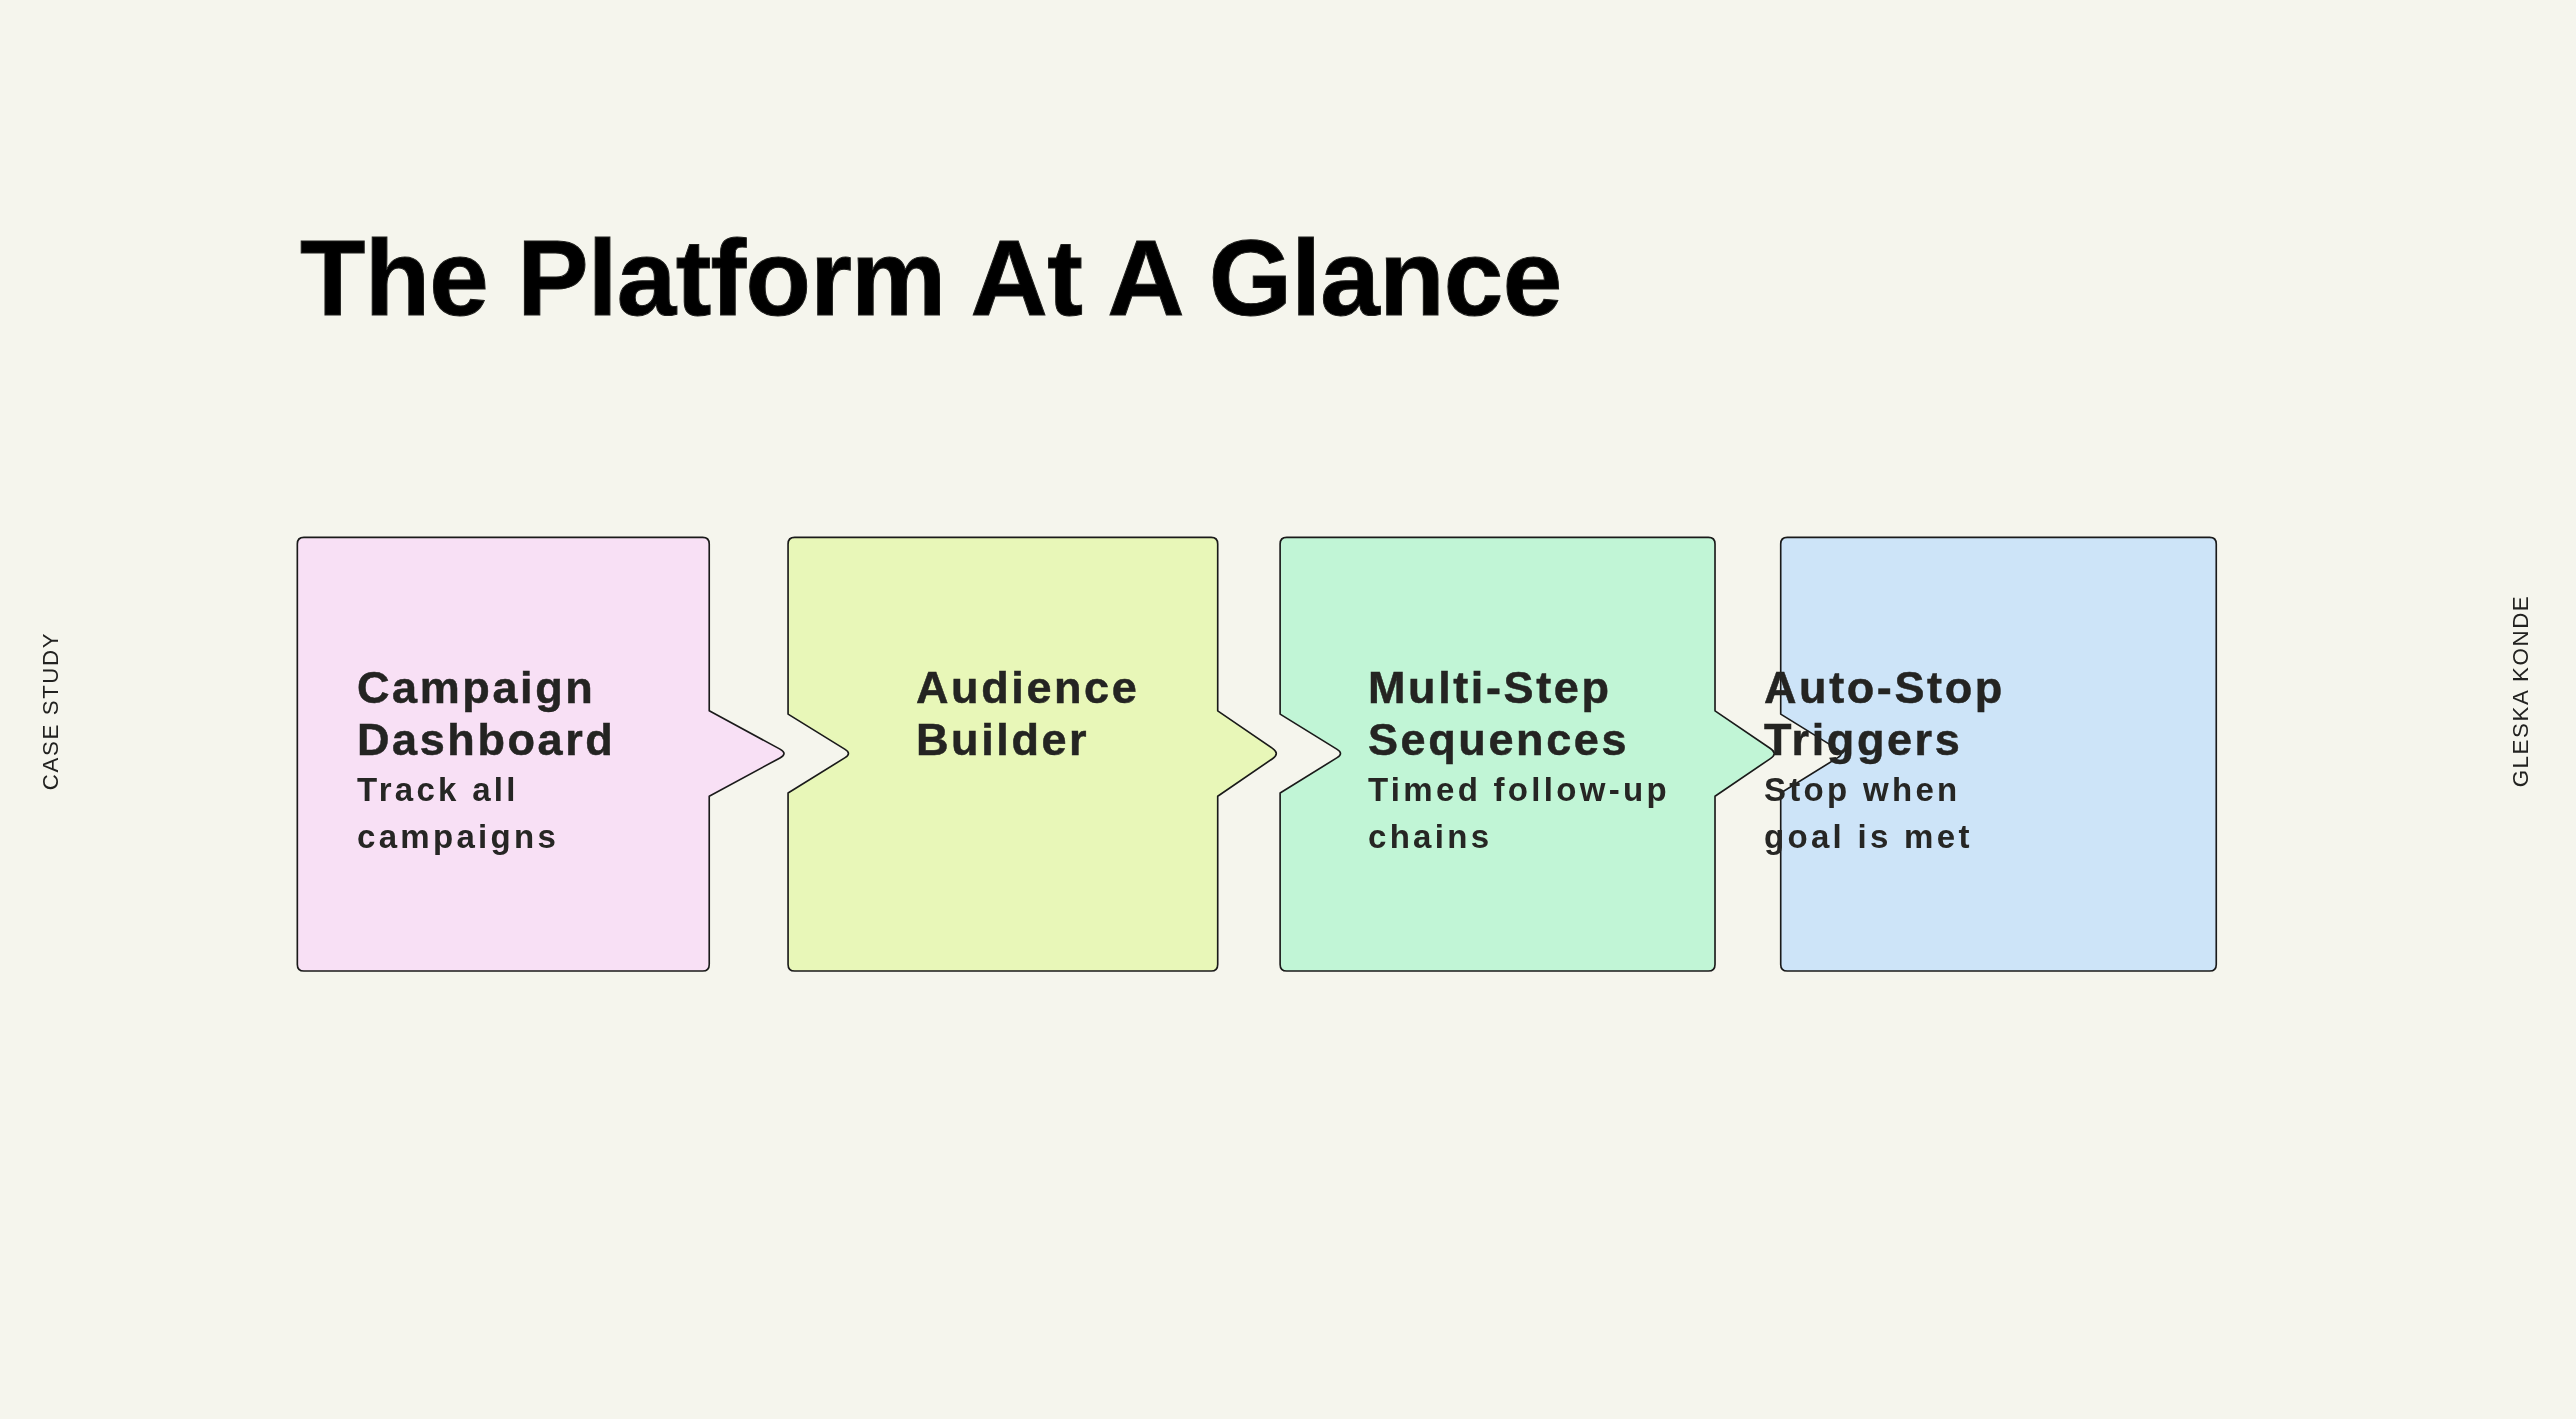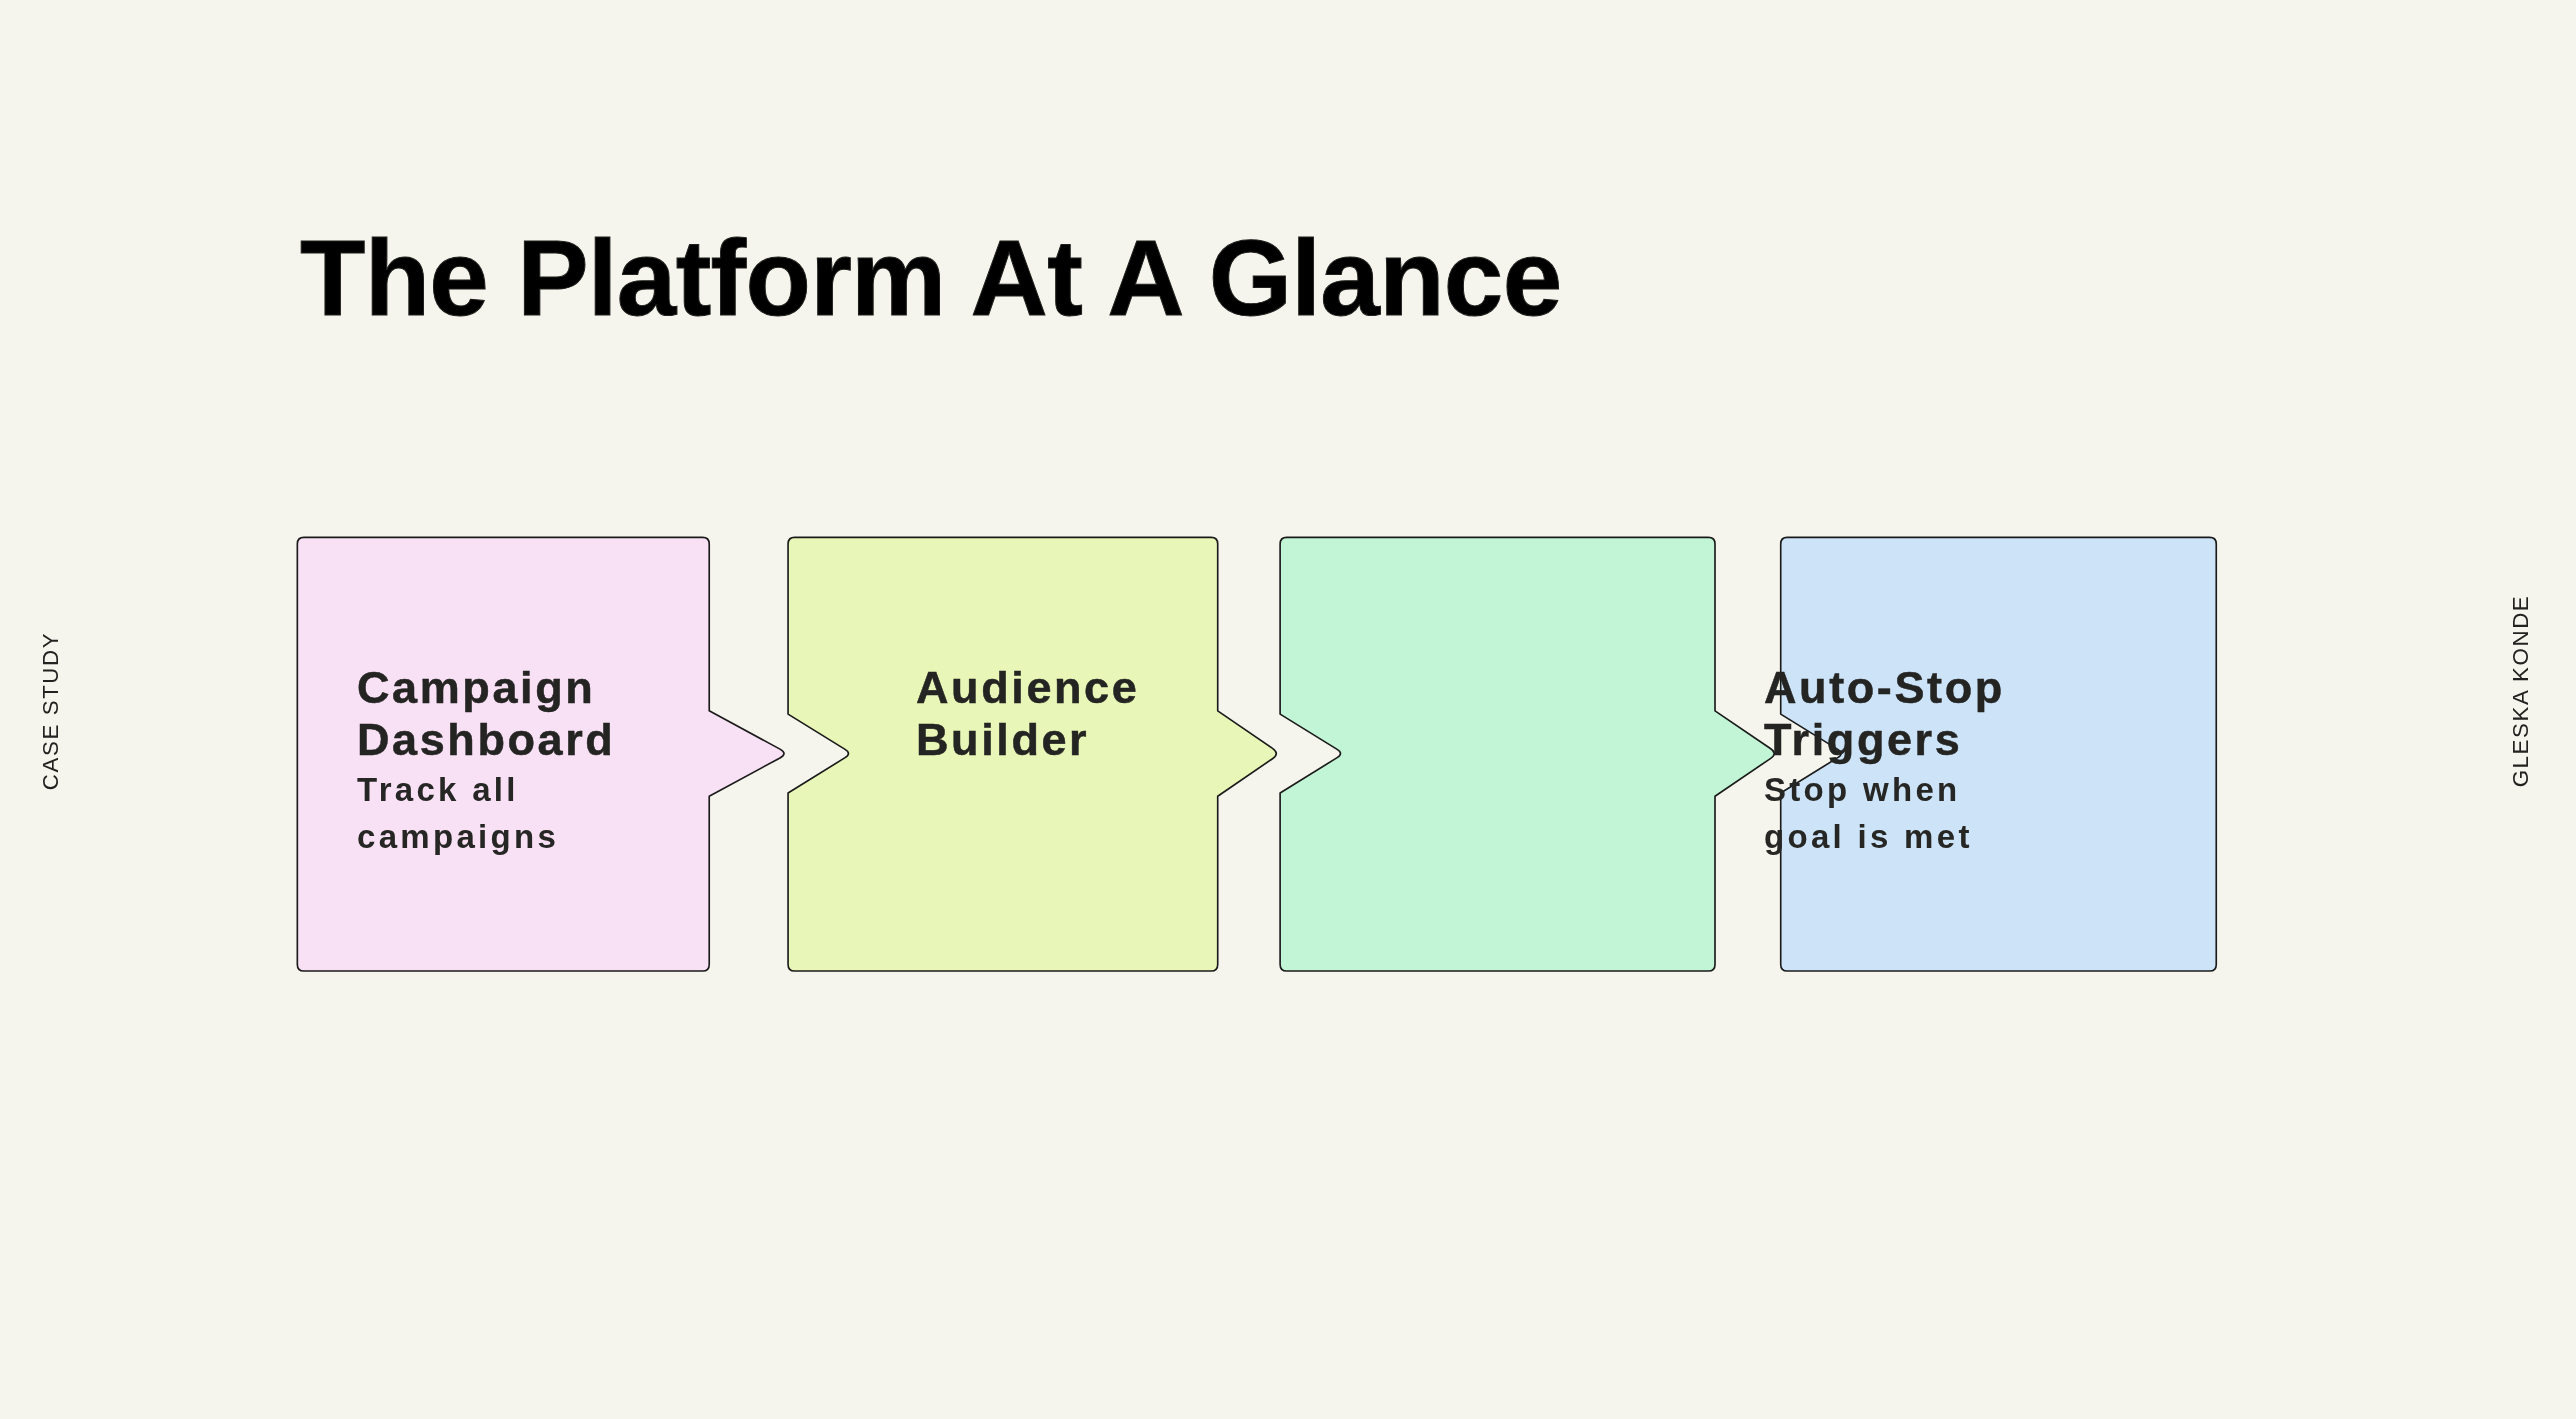--- a/index.html
+++ b/index.html
@@ -126,20 +126,26 @@
 Dashboard</h3>
     <p class="step-body">Track all
 campaigns</p>
   </div>
 
   <div class="step-text s2">
     <h3 class="step-heading">Audience
 Builder</h3>
   </div>
 
+  <div class="step-text s3">
+    <h3 class="step-heading">Multi-Step
+Sequences</h3>
+    <p class="step-body">Timed follow-up
+chains</p>
+  </div>
 
   <div class="step-text s4">
     <h3 class="step-heading">Auto-Stop
 Triggers</h3>
     <p class="step-body">Stop when
 goal is met</p>
   </div>
 
   <div class="side-label right">GLESKA KONDE</div>
 

